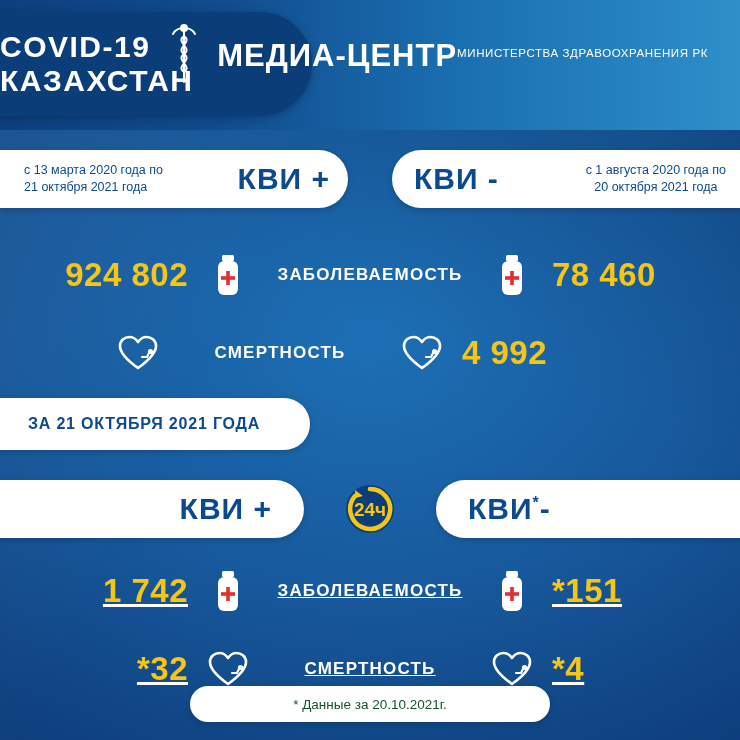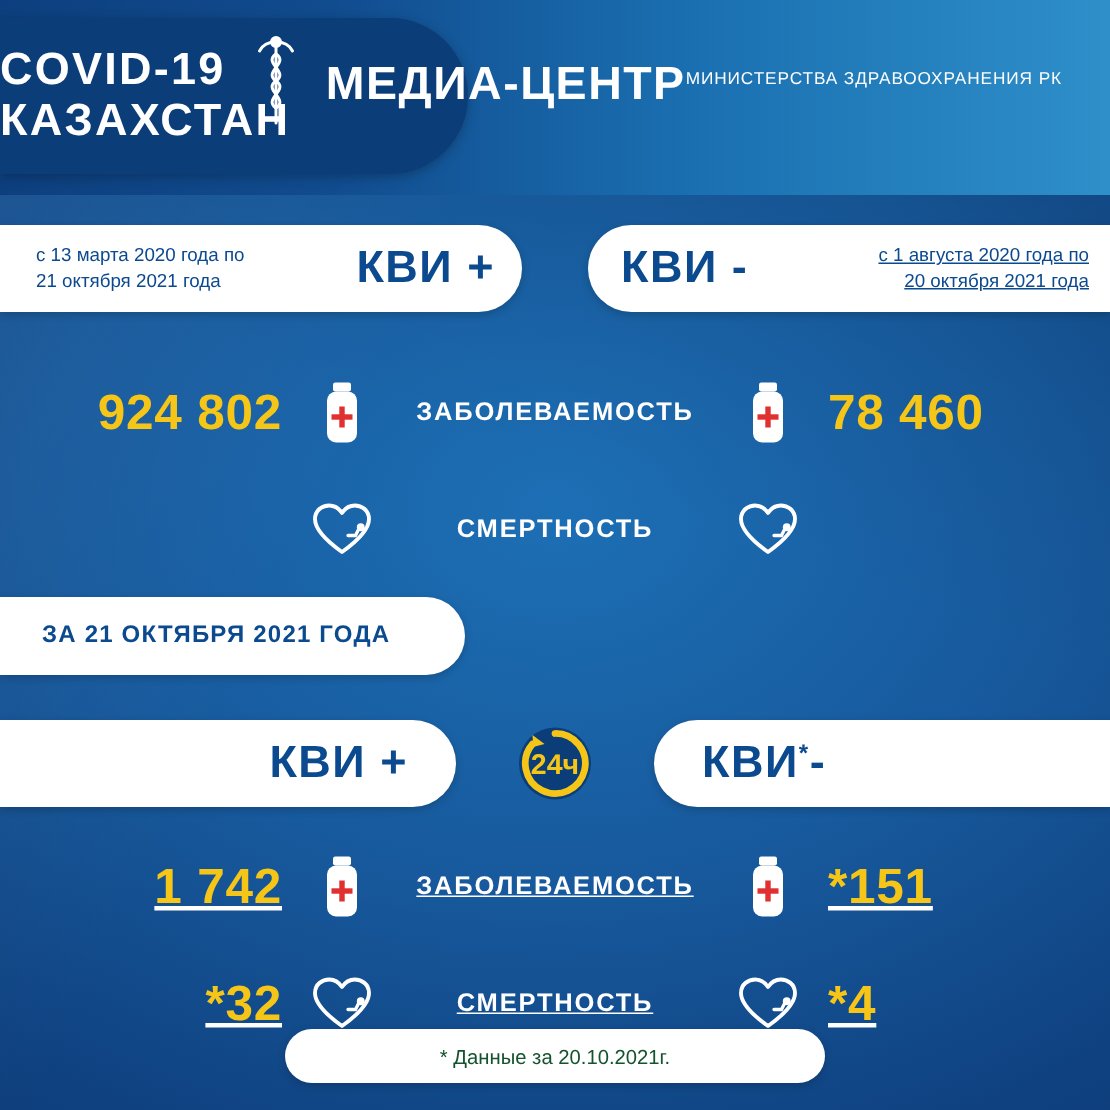--- a/index.html
+++ b/index.html
@@ -81,21 +81,21 @@
     position: absolute; right: 0; top: 0;
     width: 348px; height: 58px;
     border-top-right-radius: 0; border-bottom-right-radius: 0;
     border-top-left-radius: 999px; border-bottom-left-radius: 999px;
     padding-left: 22px; padding-right: 14px;
     justify-content: space-between;
   }
   .daterange {
     font-size: 12.5px; line-height: 1.35; color: #0b4a8f; font-weight: normal;
   }
-  .daterange.r { text-align: right; text-decoration: underline; }
+  .daterange.r { text-align: center; }
   .kvi {
     font-size: 30px; font-weight: bold; color: #0b4a8f; letter-spacing: 1px; white-space: nowrap;
   }
 
   
   .stats { position: absolute; top: 236px; left: 0; width: 740px; }
   .stat-row {
     display: flex; align-items: center; justify-content: center;
     height: 78px;
   }
@@ -236,20 +236,21 @@
         </svg>
       </div>
       <div class="label">СМЕРТНОСТЬ</div>
       <div class="ico">
         <svg viewBox="0 0 40 36" width="40" height="36" aria-hidden="true">
           <path d="M20 33 C 6 23, 2 16, 2 11 C 2 5, 7 2, 11.5 2 C 15 2, 18 4, 20 7 C 22 4, 25 2, 28.5 2 C 33 2, 38 5, 38 11 C 38 16, 34 23, 20 33 Z" fill="none" stroke="#ffffff" stroke-width="2.6" stroke-linejoin="round"></path>
           <path d="M24 22 L 29 22 L 31 18" fill="none" stroke="#ffffff" stroke-width="2.2" stroke-linecap="round"></path>
           <circle cx="32.5" cy="16.5" r="2.6" fill="#ffffff"></circle>
         </svg>
       </div>
+      <div class="num right">4 992</div>
     </div>
 
   </div>
 
   <div class="date-pill">ЗА 21 ОКТЯБРЯ 2021 ГОДА</div>
 
   <div class="band2">
     <div class="pill2-left">
       <span class="kvi2">КВИ +</span>
     </div>

